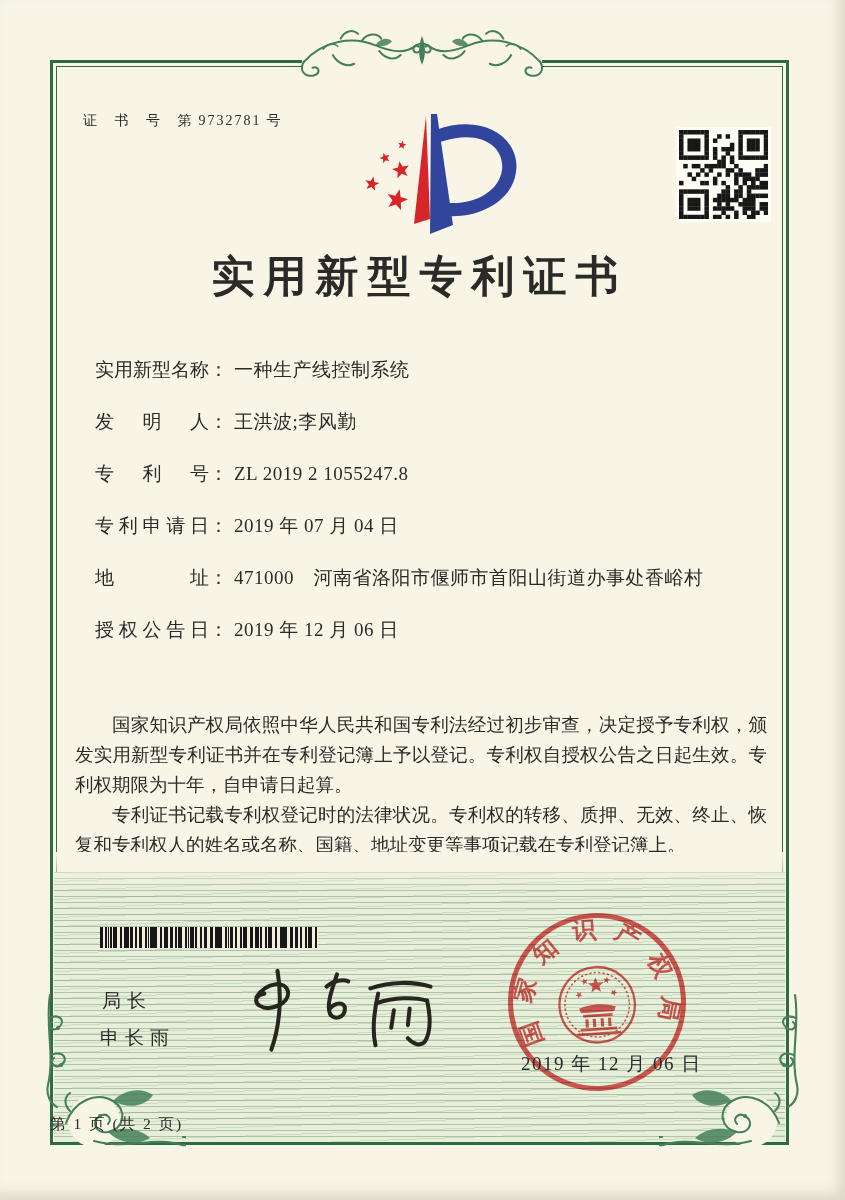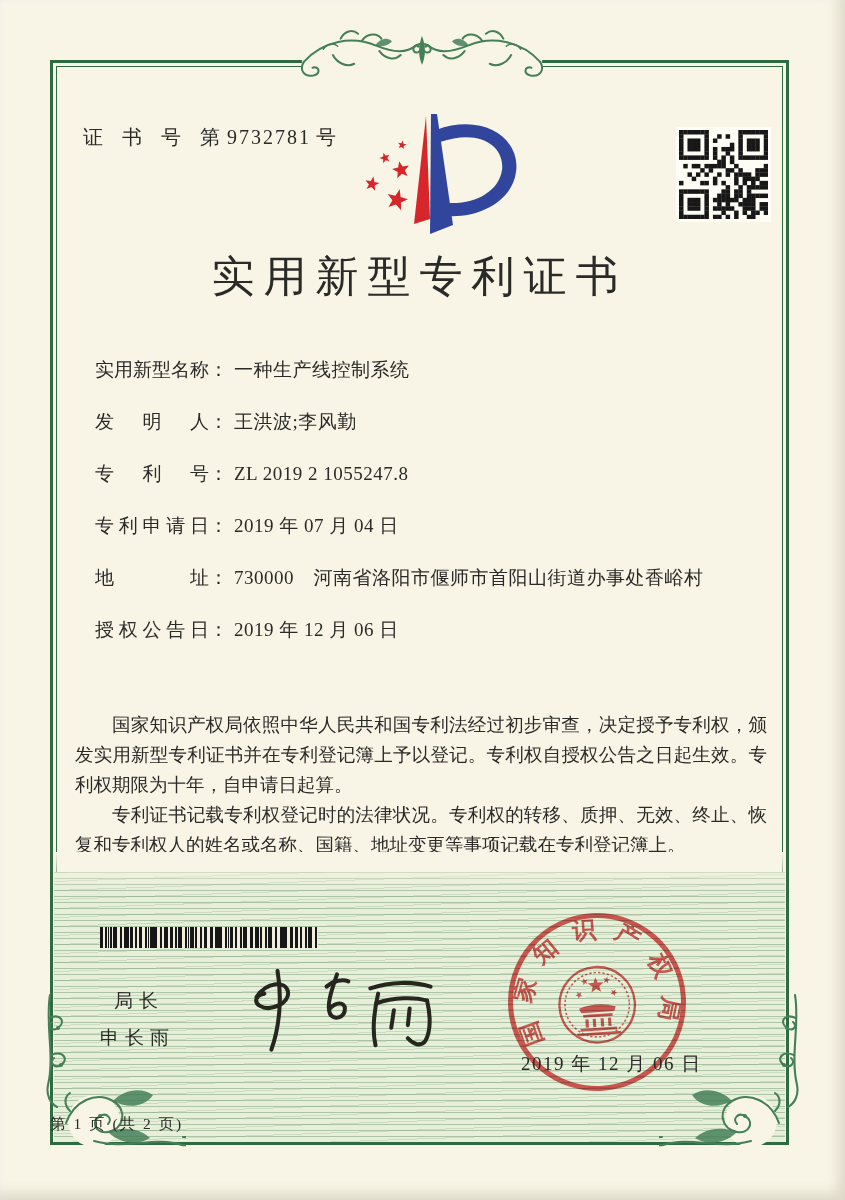--- a/index.html
+++ b/index.html
@@ -19,41 +19,41 @@
   .frame::before{content:"";position:absolute;inset:3px;border:1px solid var(--border-green)}
   .guilloche{
     position:absolute;left:54px;top:872px;width:731px;height:270px;
     background:
       repeating-linear-gradient(180deg, rgba(124,160,120,.55) 0 1px, rgba(0,0,0,0) 1px 6px),
       repeating-linear-gradient(178deg, rgba(124,160,120,.25) 0 1px, rgba(0,0,0,0) 1px 9px),
       var(--band);
   }
   .guilloche-fade{position:absolute;left:54px;top:852px;width:731px;height:40px;
     background:linear-gradient(180deg, var(--paper), rgba(249,245,230,0));z-index:1}
-  .cert-no{position:absolute;left:83px;top:124px;font-size:20px;letter-spacing:2px;white-space:nowrap}
+  .cert-no{position:absolute;left:83px;top:112px;font-size:14px;letter-spacing:2px;white-space:nowrap}
   .cert-no .sp{letter-spacing:7px}
   .title{position:absolute;left:50px;top:248px;width:739px;text-align:center;
-    font-size:43px;font-weight:normal;letter-spacing:9px;white-space:nowrap}
+    font-size:43px;font-weight:bold;letter-spacing:9px;white-space:nowrap}
   .logo{position:absolute;left:335px;top:112px;width:200px;height:135px}
   .qr{position:absolute;left:676px;top:127px;width:95px;height:95px;background:#fdfdf6;padding:3px}
   .fields{position:absolute;left:95px;top:356px;width:670px;font-size:19px}
   .frow{position:relative;line-height:27px;margin-bottom:25px;white-space:nowrap}
   .f-label{display:inline-block;width:114px;text-align:justify;text-align-last:justify;vertical-align:top}
   .f-colon{display:inline-block;margin-right:6px}
   .f-value{letter-spacing:.5px}
   .f-pair2{position:absolute;left:330px;top:0}
   .body-text{position:absolute;left:75px;top:710px;width:692px;font-size:18.5px;line-height:30px;text-align:justify}
   .body-text p{text-indent:2em}
   .barcode{position:absolute;left:100px;top:927px;width:218px;height:21px;z-index:2;
     background:
       repeating-linear-gradient(90deg,var(--qr-dark) 0 2px,rgba(0,0,0,0) 2px 5px),
       repeating-linear-gradient(90deg,var(--qr-dark) 0 1px,rgba(0,0,0,0) 1px 8px),
       repeating-linear-gradient(90deg,var(--qr-dark) 0 3px,rgba(0,0,0,0) 3px 13px);
     background-color:#f2eedd}
-  .officer-title{position:absolute;left:114px;top:988px;font-size:19px;letter-spacing:6px;z-index:3}
+  .officer-title{position:absolute;left:102px;top:988px;font-size:19px;letter-spacing:6px;z-index:3}
   .officer-name{position:absolute;left:100px;top:1025px;font-size:19px;letter-spacing:6px;z-index:3}
   .signature{position:absolute;left:232px;top:962px;width:210px;height:100px;z-index:3}
   .seal{position:absolute;left:505px;top:910px;width:184px;height:184px;z-index:2;
     opacity:.88;mix-blend-mode:multiply;transform:rotate(-4deg)}
   .seal-date{position:absolute;left:521px;top:1051px;font-size:19px;letter-spacing:1.5px;z-index:4;white-space:nowrap}
   .page-info{position:absolute;left:50px;top:1114px;width:796px;text-align:left;font-size:15.5px;letter-spacing:2px;z-index:2}
   .back-note{position:absolute;left:0;top:1216px;width:845px;text-align:center;font-size:16px;letter-spacing:5px}
   .top-ornament{position:absolute;left:289px;top:26px;width:266px;height:62px;z-index:2}
   .corner-orn{position:absolute;width:150px;height:160px;z-index:2}
   .corner-orn.bl{left:36px;top:993px}
@@ -378,21 +378,21 @@
     <div class="frow">
       <span class="f-label">发明人</span><span class="f-colon">：</span><span class="f-value">王洪波;李风勤</span>
     </div>
     <div class="frow">
       <span class="f-label">专利号</span><span class="f-colon">：</span><span class="f-value">ZL 2019 2 1055247.8</span>
     </div>
     <div class="frow">
       <span class="f-label">专利申请日</span><span class="f-colon">：</span><span class="f-value">2019 年 07 月 04 日</span>
     </div>
     <div class="frow">
-      <span class="f-label">地址</span><span class="f-colon">：</span><span class="f-value">730000　河南省洛阳市偃师市首阳山街道办事处香峪村</span>
+      <span class="f-label">地址</span><span class="f-colon">：</span><span class="f-value">471000　河南省洛阳市偃师市首阳山街道办事处香峪村</span>
     </div>
     <div class="frow">
       <span class="f-label">授权公告日</span><span class="f-colon">：</span><span class="f-value">2019 年 12 月 06 日</span>
     </div>
   </div>
 
   <div class="body-text">
     <p>国家知识产权局依照中华人民共和国专利法经过初步审查，决定授予专利权，颁发实用新型专利证书并在专利登记簿上予以登记。专利权自授权公告之日起生效。专利权期限为十年，自申请日起算。</p>
     <p>专利证书记载专利权登记时的法律状况。专利权的转移、质押、无效、终止、恢复和专利权人的姓名或名称、国籍、地址变更等事项记载在专利登记簿上。</p>
   </div>

